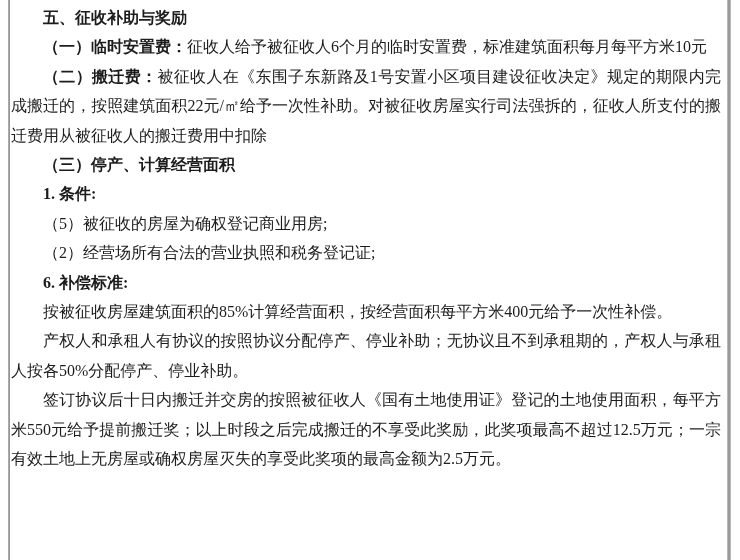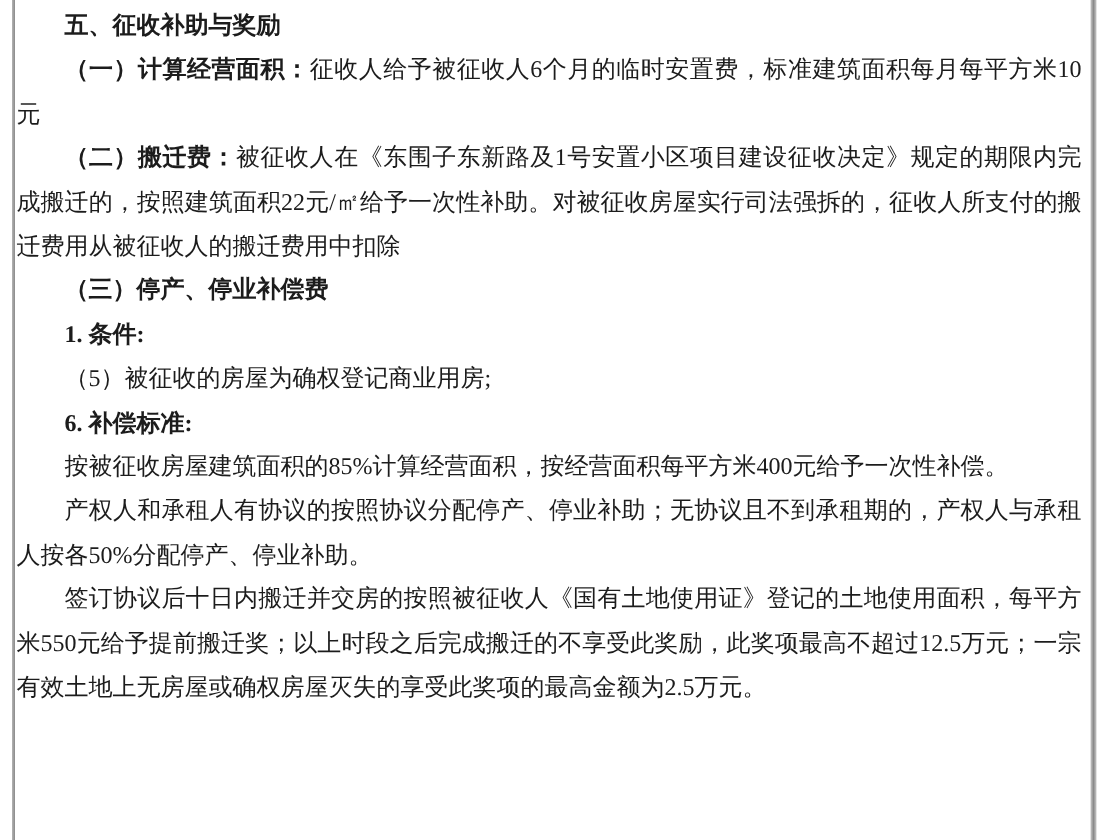--- a/index.html
+++ b/index.html
@@ -60,23 +60,24 @@
   }
 </style>
 </head>
 <body>
 
 <div class="page">
   <div class="edge edge-left"></div>
   <div class="edge edge-right"></div>
   <div class="content" id="content">
       <p class="heading">五、征收补助与奖励</p>
-      <p class="para"><span class="lead">（一）计算经营面积：</span><span>征收人给予被征收人6个月的临时安置费，标准建筑面积每月每平方米10元</span></p>
+      <p class="para"><span class="lead">（一）临时安置费：</span><span>征收人给予被征收人6个月的临时安置费，标准建筑面积每月每平方米10元</span></p>
       <p class="para"><span class="lead">（二）搬迁费：</span><span>被征收人在《东围子东新路及1号安置小区项目建设征收决定》规定的期限内完成搬迁的，按照建筑面积22元/㎡给予一次性补助。对被征收房屋实行司法强拆的，征收人所支付的搬迁费用从被征收人的搬迁费用中扣除</span></p>
-      <p class="subheading">（三）停产、停业补偿费</p>
+      <p class="subheading">（三）停产、计算经营面积</p>
       <p class="subheading">1. 条件:</p>
       <p class="item">（5）被征收的房屋为确权登记商业用房;</p>
+      <p class="item">（2）经营场所有合法的营业执照和税务登记证;</p>
       <p class="subheading">6. 补偿标准:</p>
       <p class="para">按被征收房屋建筑面积的85%计算经营面积，按经营面积每平方米400元给予一次性补偿。</p>
       <p class="para">产权人和承租人有协议的按照协议分配停产、停业补助；无协议且不到承租期的，产权人与承租人按各50%分配停产、停业补助。</p>
       <p class="para">签订协议后十日内搬迁并交房的按照被征收人《国有土地使用证》登记的土地使用面积，每平方米550元给予提前搬迁奖；以上时段之后完成搬迁的不享受此奖励，此奖项最高不超过12.5万元；一宗有效土地上无房屋或确权房屋灭失的享受此奖项的最高金额为2.5万元。</p>
     </div>
 </div>
 
 </body></html>

